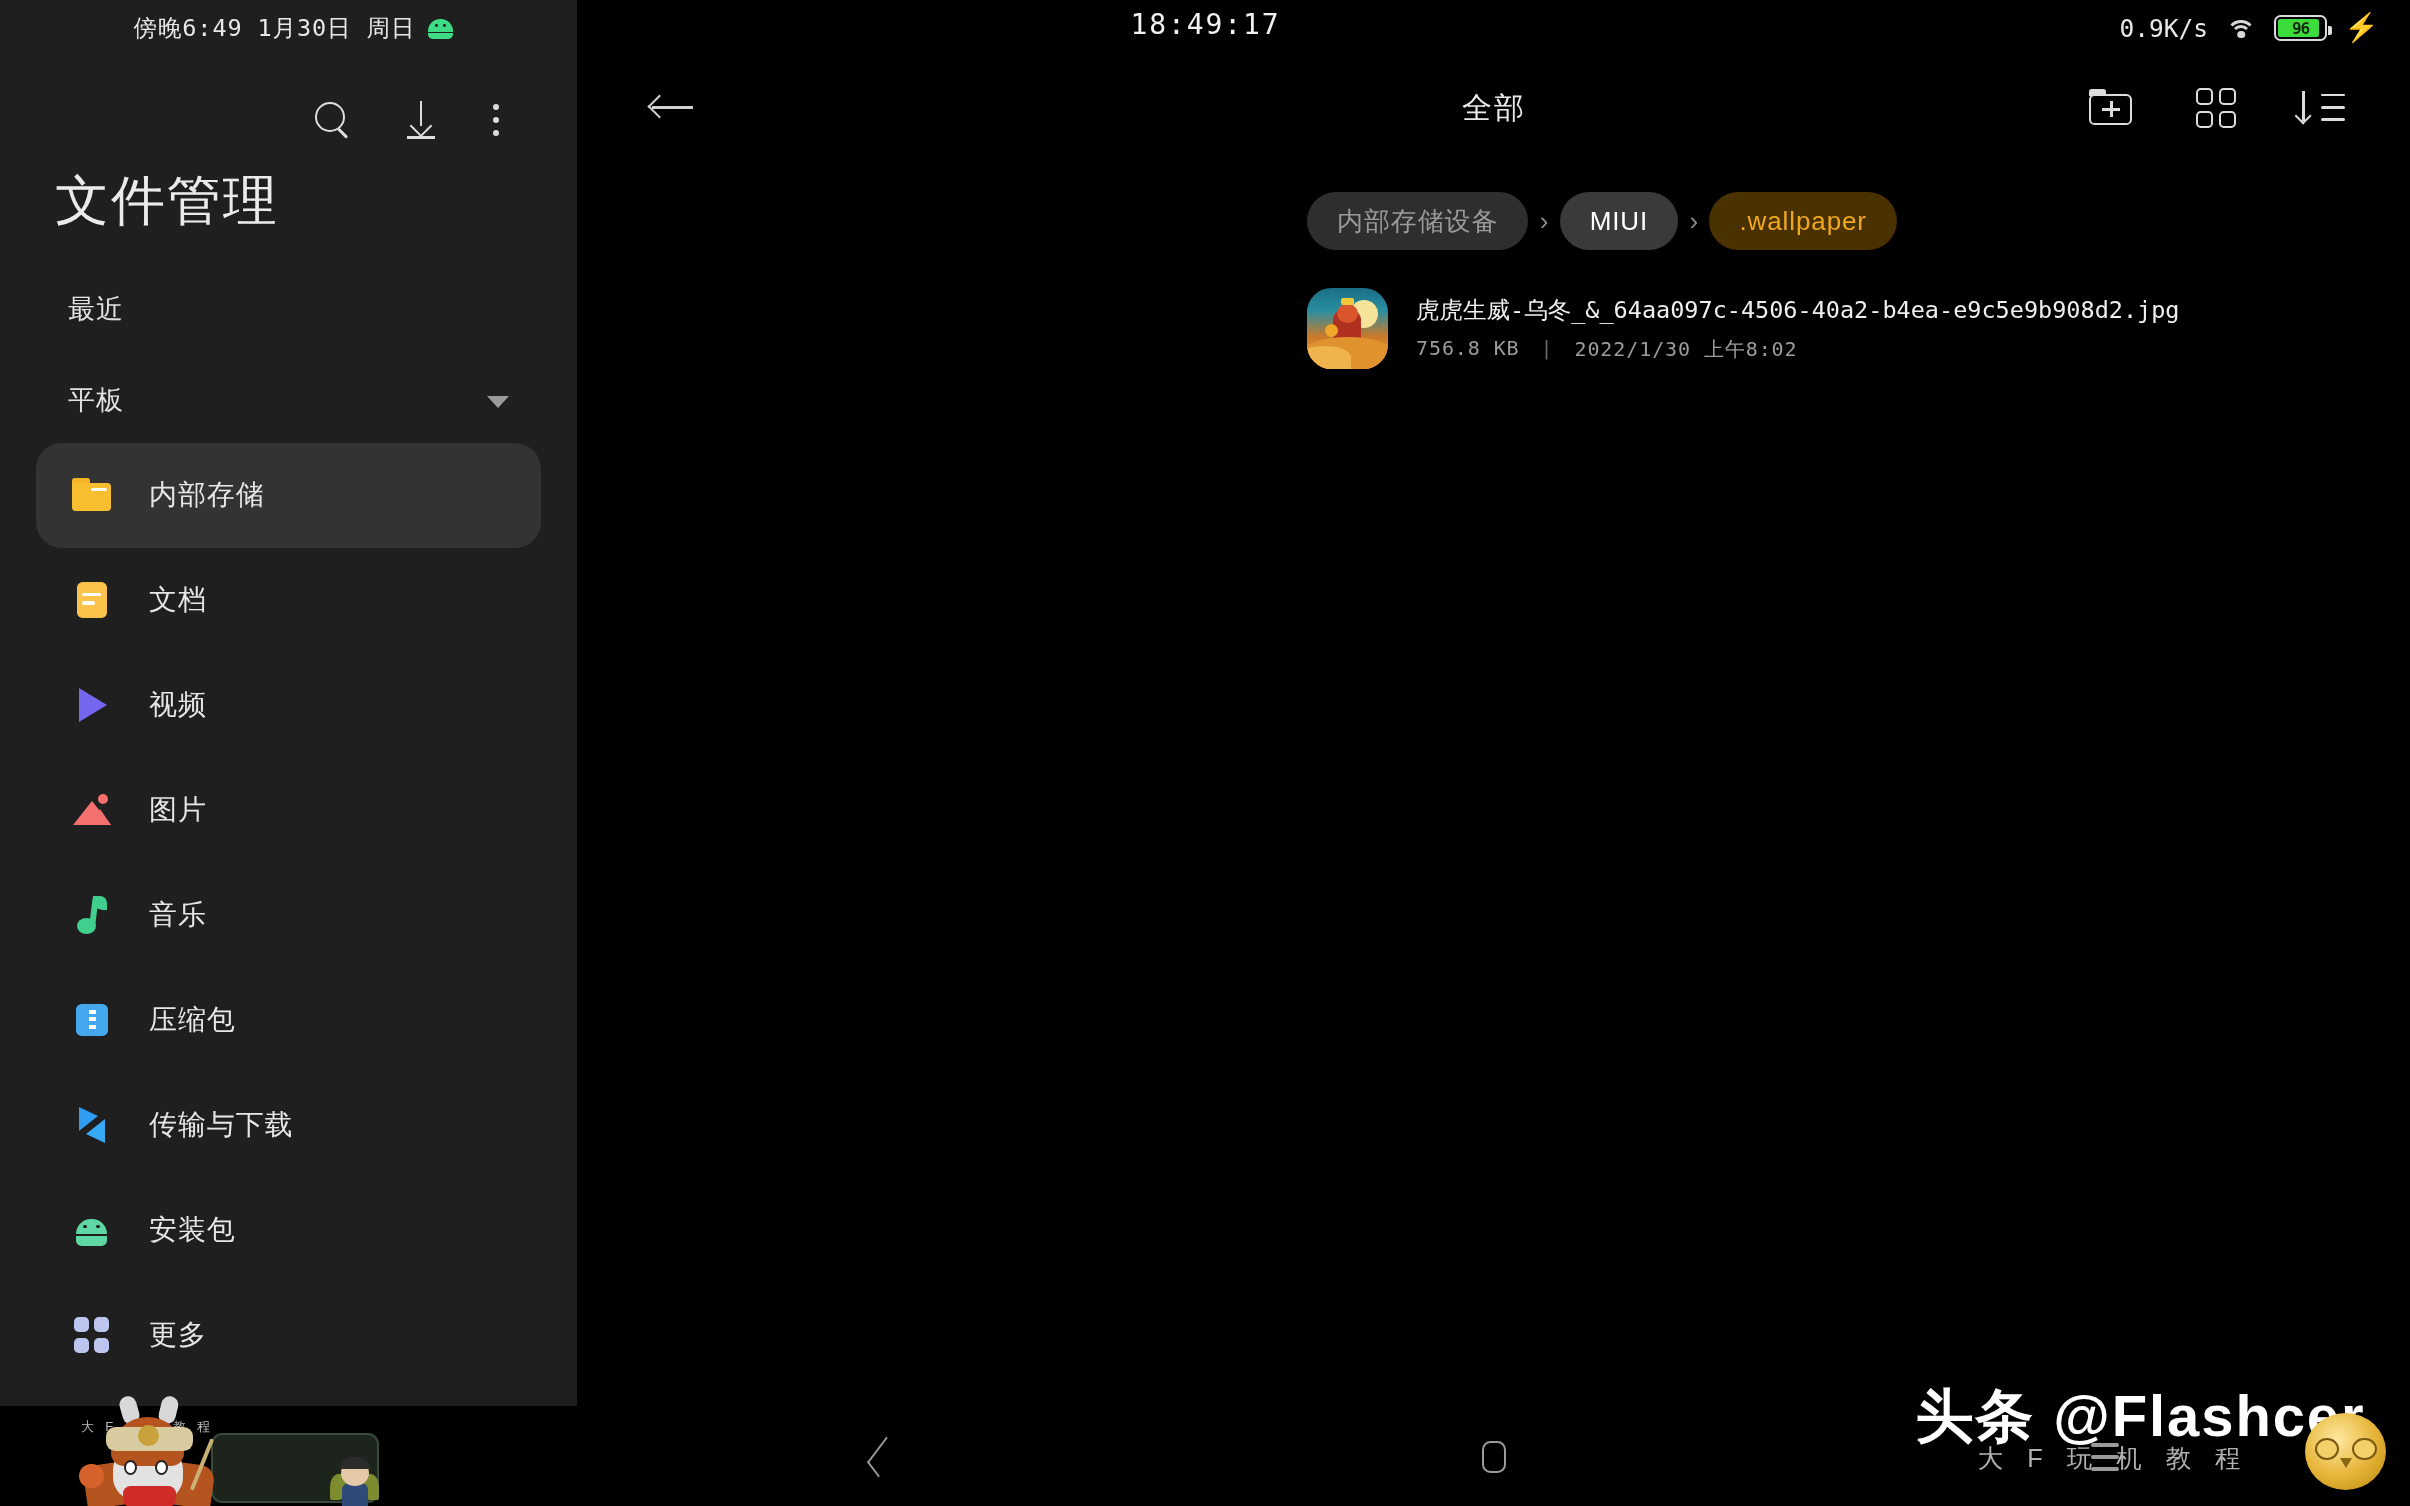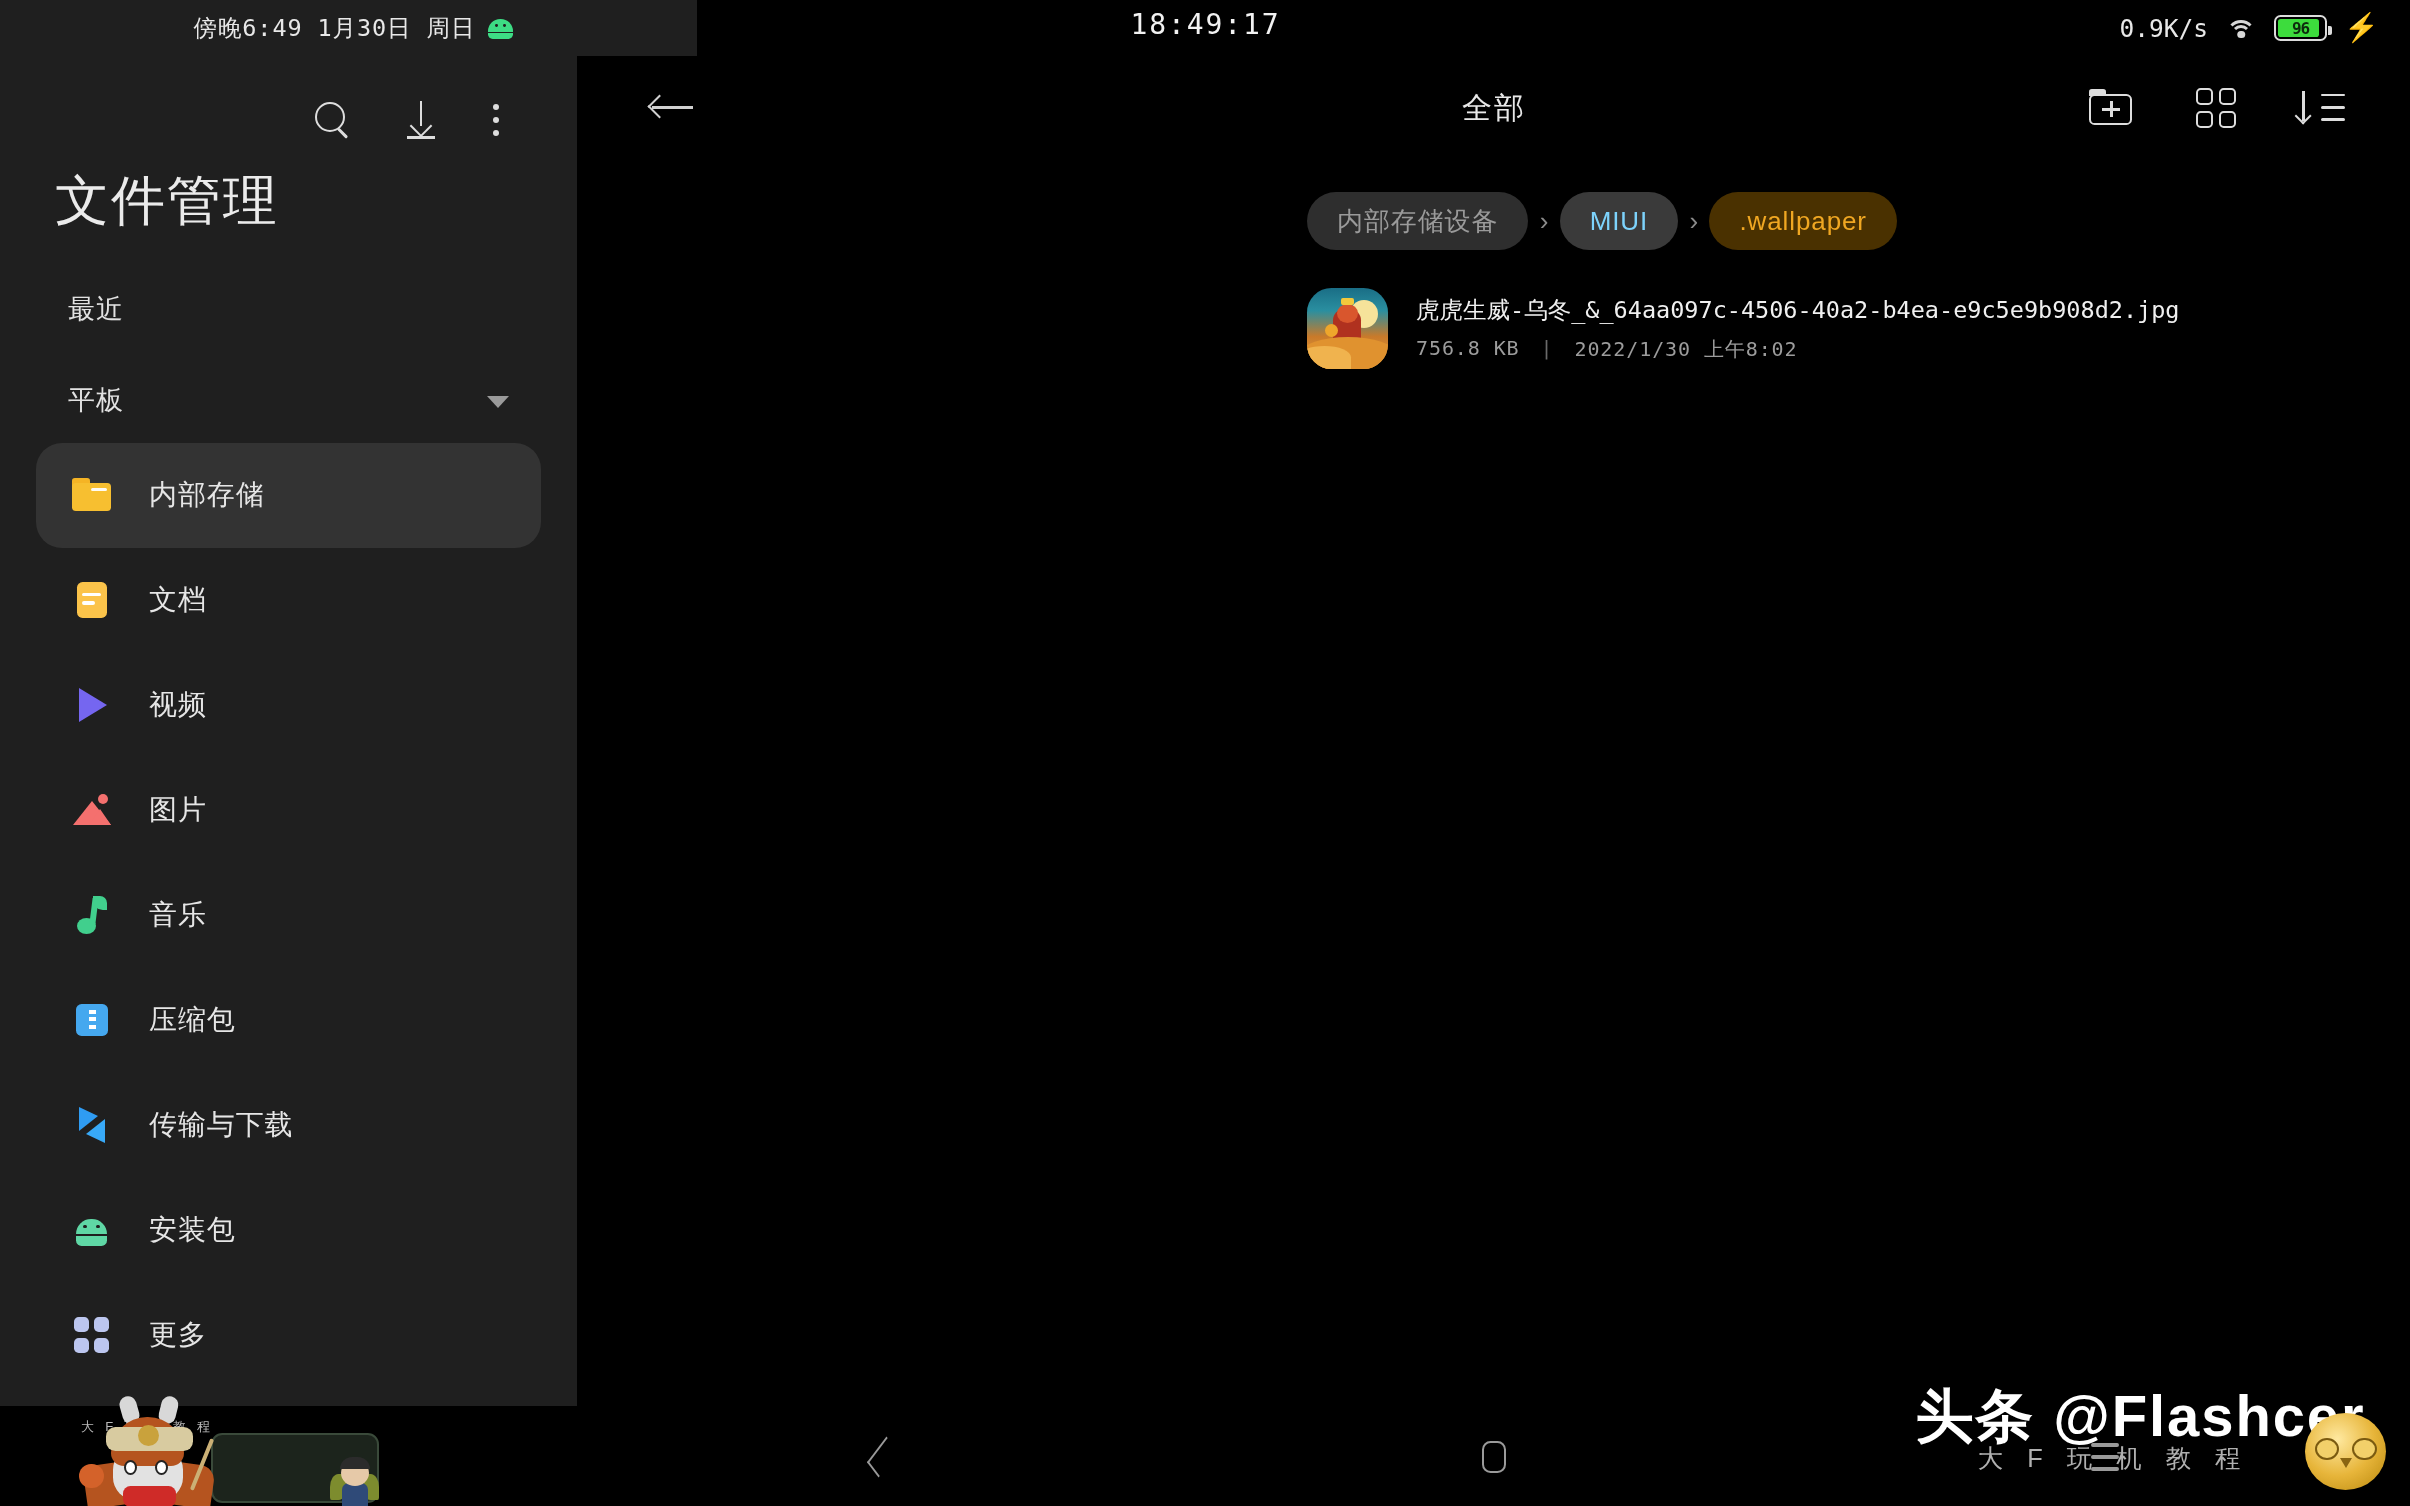--- a/index.html
+++ b/index.html
@@ -7,21 +7,21 @@
     width:2411px; height:1507px;
     background:#000;
     font-family:"Liberation Sans", sans-serif;
     overflow:hidden;
   }
   .screen { position:relative; width:2411px; height:1507px; background:#000; }
 
   
   .statusbar { position:absolute; top:0; left:0; width:2411px; height:56px; z-index:40; }
   .sb-left {
-    position:absolute; left:0; top:0; width:697px; height:56px;
+    position:absolute; left:0; top:0; width:577px; height:56px;
     background:#1f1f1f; display:flex; align-items:center; justify-content:center;
     gap:13px; padding-left:9.4px;
   }
   .sb-left-text {
     font-family:"DejaVu Sans Mono", monospace;
     font-size:23.5px; color:#e8e8e8; letter-spacing:0.9px; white-space:nowrap;
   }
   .droid {
     width:24.5px; height:21px; position:relative; display:inline-block;
   }
@@ -281,21 +281,21 @@
   .sort-ico .s1 { top:4.7px; width:24.5px; }
   .sort-ico .s2 { top:17px; width:24.5px; }
   .sort-ico .s3 { top:29px; width:24.5px; }
 
   .crumbs { display:flex; align-items:center; gap:0; padding:32px 0 0 730px; }
   .crumb {
     height:58px; display:flex; align-items:center; padding:0 30px;
     border-radius:29px; font-size:26px; letter-spacing:0.9px; white-space:nowrap;
   }
   .crumb.plain { background:#2e2e2e; color:#9a9a9a; }
-  .crumb.mid { background:#3a3a3a; color:#7dd3fc; }
+  .crumb.mid { background:#3a3a3a; color:#ffffff; }
   .crumb.active { background:#4a3100; color:#f0a722; }
   .crumb-sep { color:#8a8a8a; font-size:26px; padding:0 11.3px; }
 
   .filelist { padding:38px 0 0 730px; }
   .file-row { display:flex; align-items:center; gap:28px; }
   .thumb {
     width:81px; height:81px; border-radius:24.5px; flex:0 0 81px;
     overflow:hidden; position:relative;
     background:linear-gradient(#1a6e86 0%, #2a8fa0 28%, #c97a2a 60%, #e8a542 100%);
   }

